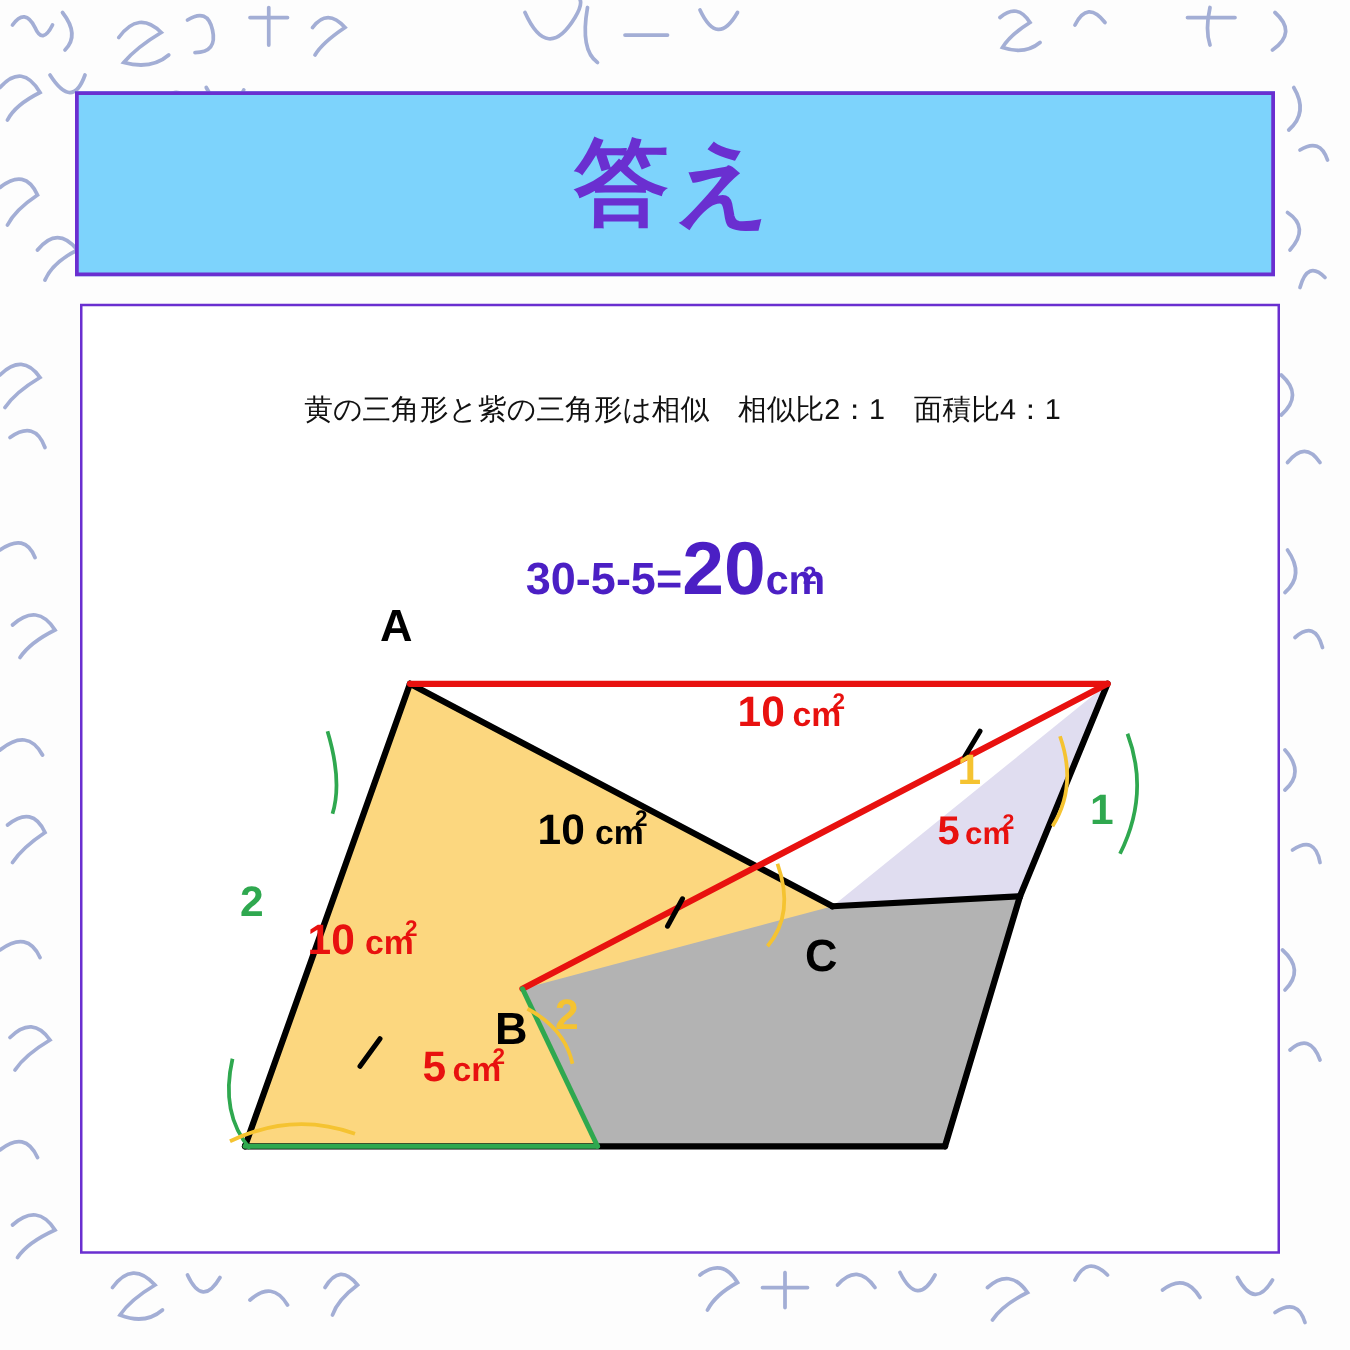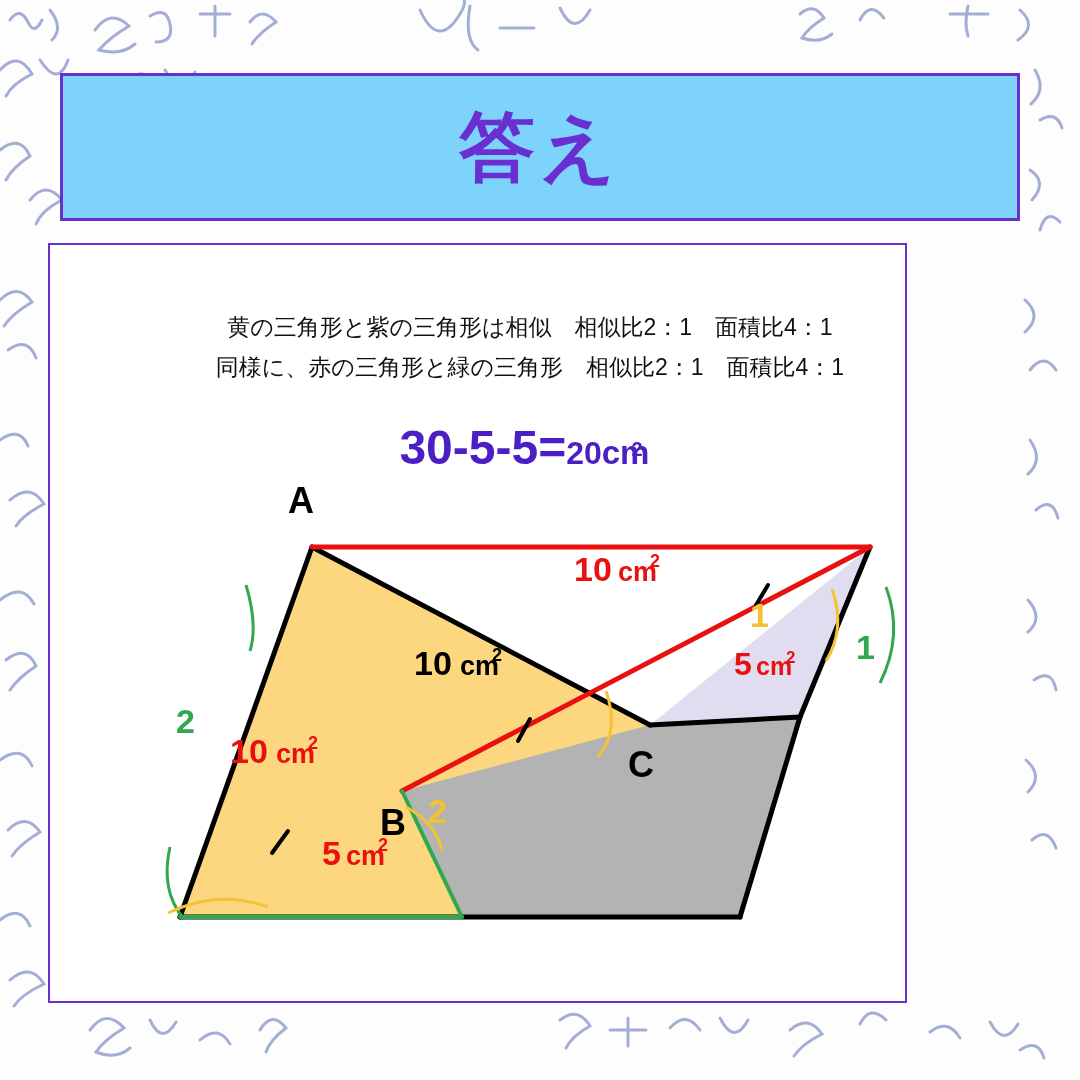--- a/index.html
+++ b/index.html
@@ -39,23 +39,23 @@
   .title-text {
     color: #6a2fd0;
     font-size: 76px;
     font-weight: bold;
     letter-spacing: 4px;
     line-height: 1;
   }
   
   .main-panel {
     position: absolute;
-    left: 48px;
+    left: 64px;
     top: 243px;
-    width: 859px;
+    width: 960px;
     height: 760px;
     box-sizing: border-box;
     border: 2px solid #6a2fd0;
     background: #ffffff;
     z-index: 2;
   }
   .note-lines {
     position: absolute;
     left: 0;
     top: 62px;
@@ -70,22 +70,22 @@
   .formula {
     position: absolute;
     left: 0;
     top: 175px;
     width: 960px;
     text-align: center;
     color: #4b1fc4;
     font-weight: bold;
     white-space: nowrap;
   }
-  .formula .lhs { font-size: 48px; text-align: right; }
-  .formula .ans { font-size: 32px; }
+  .formula .lhs { font-size: 36px; text-align: right; }
+  .formula .ans { font-size: 60px; }
   .formula .unit { font-size: 33px; }
   .formula .sup {
     font-size: 20px;
     vertical-align: super;
     position: relative;
     left: -18px;
     top: -2px;
   }
   #figure {
     position: absolute;
@@ -166,21 +166,20 @@
 </svg>
 
 <div class="title-panel">
   <div class="title-text">答え</div>
 </div>
 
 <div class="main-panel">
 
   <div class="note-lines">
     <div>黄の三角形と紫の三角形は相似　相似比2：1　面積比4：1</div>
-    <div>同様に、赤の三角形と緑の三角形　相似比2：1　面積比4：1</div>
   </div>
 
   <div class="formula">
     <span class="lhs">30-5-5=</span><span class="ans">20</span><span class="unit">cm</span><span class="sup">2</span>
   </div>
 
   <svg id="figure" viewBox="0 0 960 470" xmlns="http://www.w3.org/2000/svg">
 
     <polygon points="262,72 130,442 412,442 600,250" fill="#fcd77f" stroke="none"></polygon>
 

